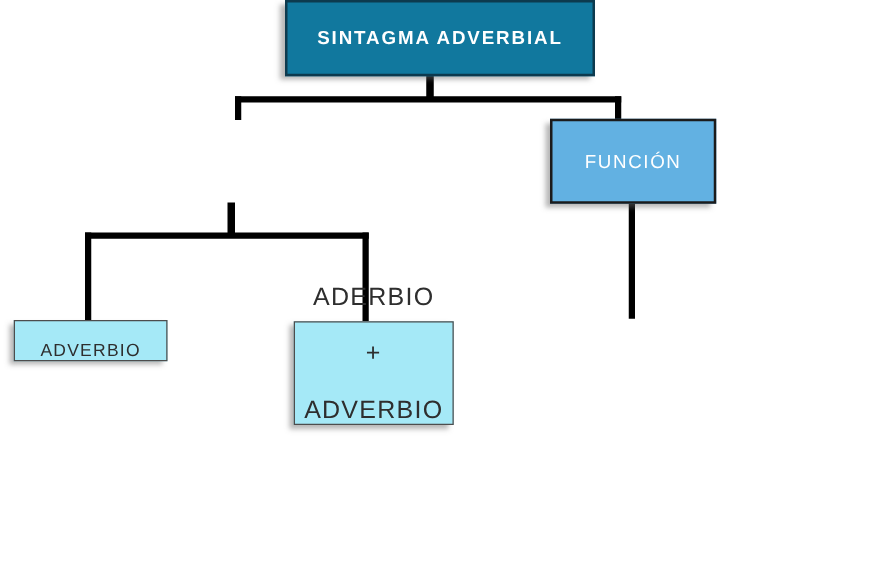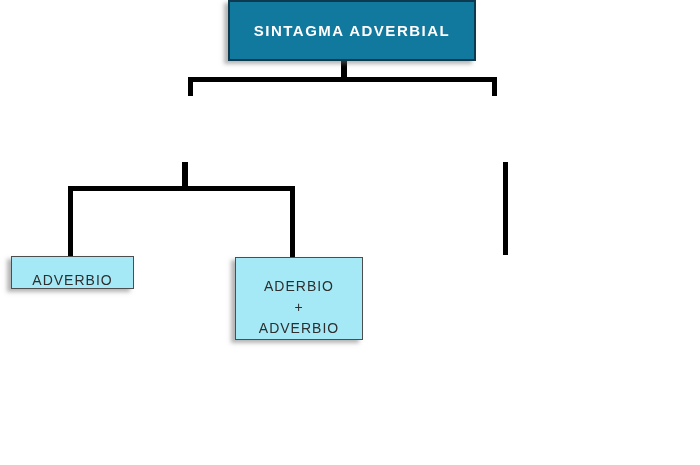--- a/index.html
+++ b/index.html
@@ -44,21 +44,21 @@
   }
   .node-leaf {
     background: var(--leaf-fill, #A5E9F7);
     border: 1.5px solid var(--leaf-border, #4D4D4D);
     color: var(--leaf-text, #2E2E2E);
     font-weight: 400;
     font-size: 14px;
     letter-spacing: 1px;
     justify-content: flex-end;
   }
-  .node-leaf.multiline { line-height: 21px; font-size: 14px; }
+  .node-leaf.multiline { line-height: 21px; font-size: 20px; gap: 24px; }
   .node-leaf.wide { font-size: 15px; letter-spacing: 0.6px; }
   .conn {
     position: absolute;
     background: var(--connector, #000000);
   }
 </style>
 </head>
 <body>
 
 <div class="canvas">
@@ -73,20 +73,23 @@
   <div class="conn" style="left:68px;  top:186px; width:5px;  height:70px;"></div>
   <div class="conn" style="left:290px; top:186px; width:5px;  height:71px;"></div>
 
   <div class="conn" style="left:503px; top:162px; width:5px; height:93px;"></div>
 
   <div class="node node-root" style="left:228px; top:0px; width:248px; height:61px;">
     <span>SINTAGMA ADVERBIAL</span>
   </div>
 
 
+  <div class="node node-branch" style="left:440px; top:95px; width:133px; height:68px;">
+    <span>FUNCIÓN</span>
+  </div>
 
   <div class="node node-leaf" style="left:11px; top:256px; width:123px; height:33px;">
     <span>ADVERBIO</span>
   </div>
 
   <div class="node node-leaf multiline" style="left:235px; top:257px; width:128px; height:83px;">
     <span>ADERBIO</span>
     <span>+</span>
     <span>ADVERBIO</span>
   </div>

